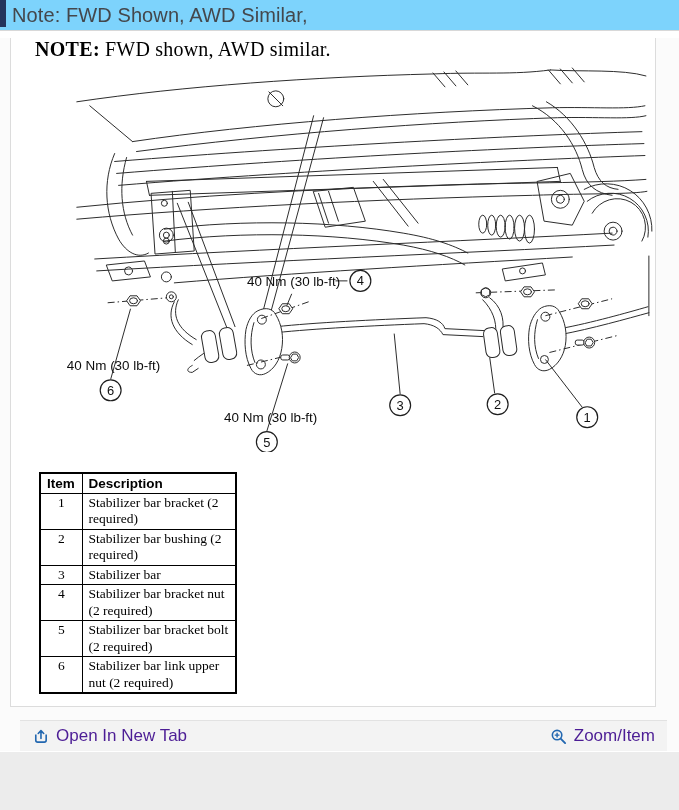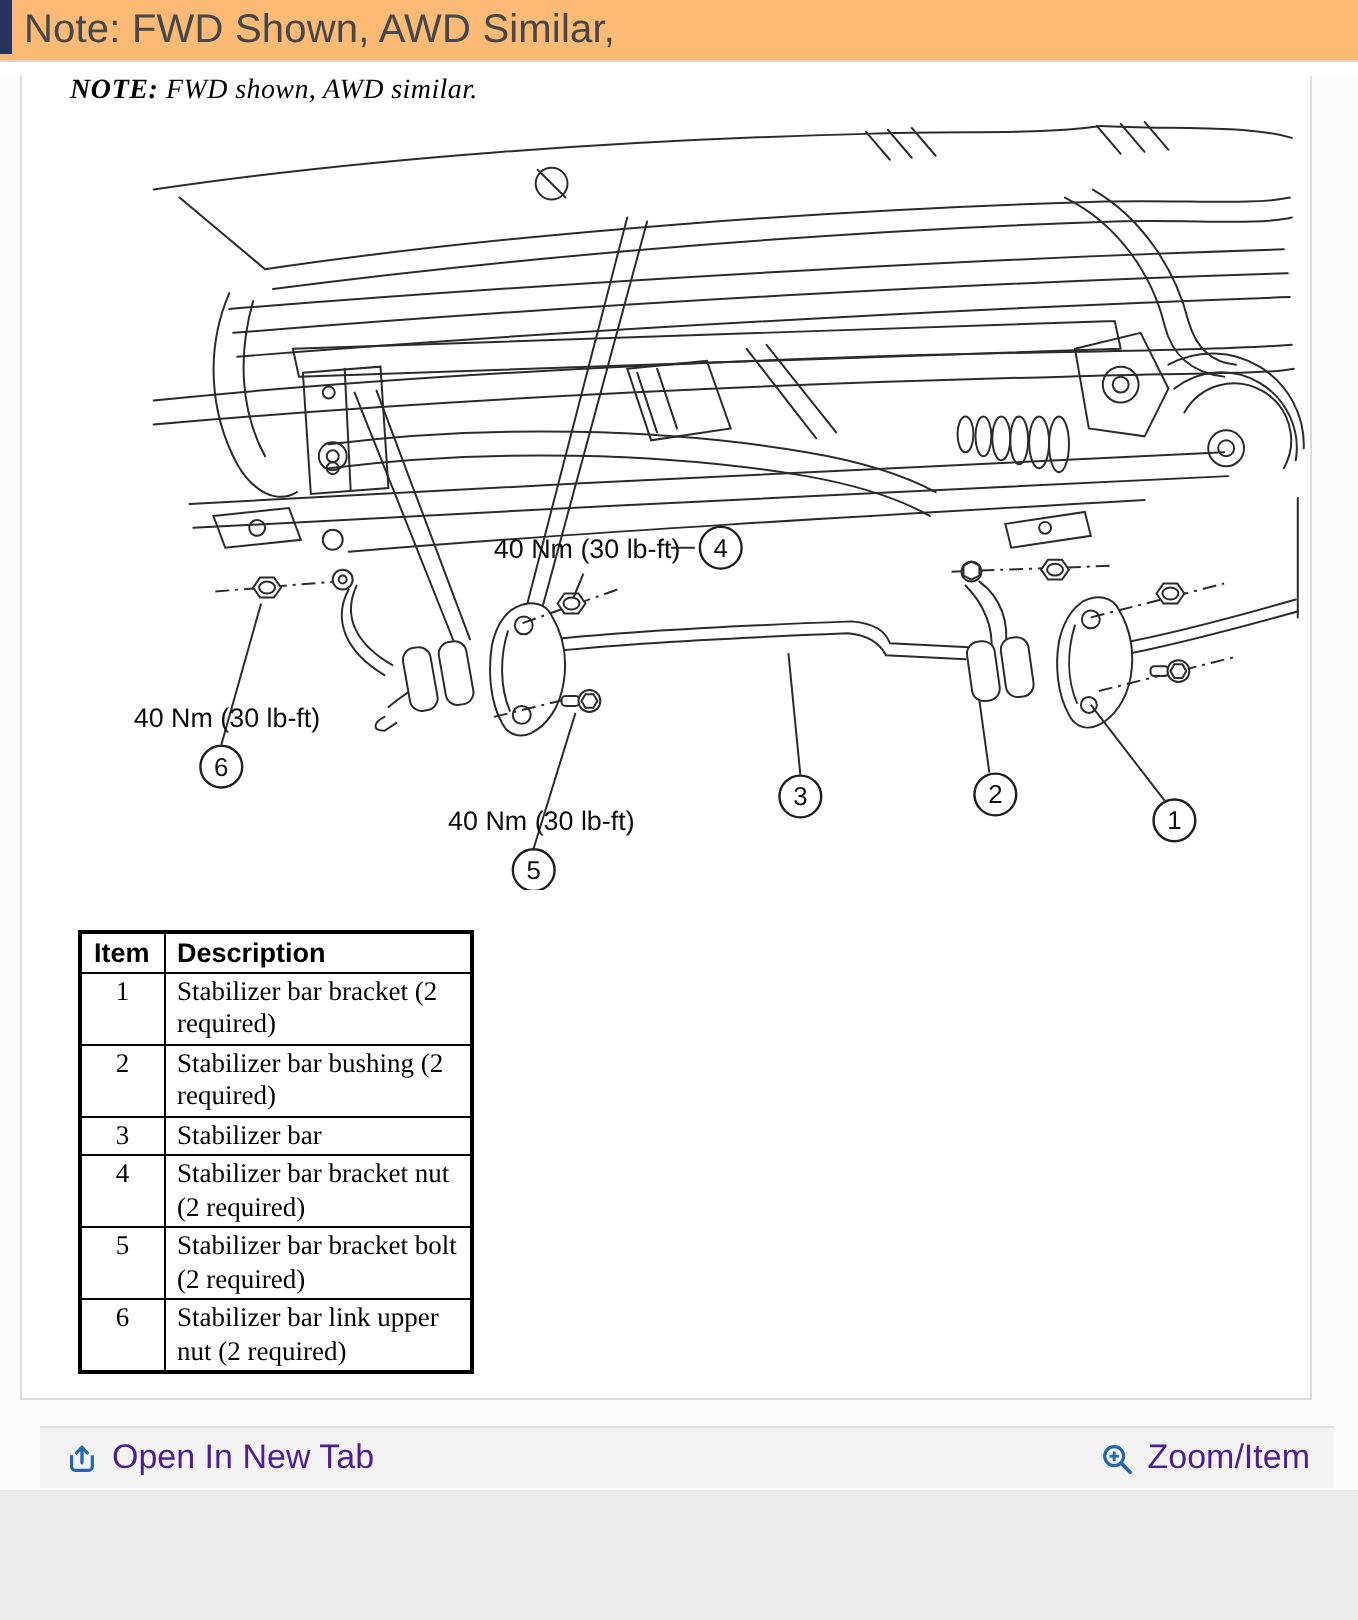--- a/index.html
+++ b/index.html
@@ -1,30 +1,30 @@
 <!DOCTYPE html>
 <html><head>
 <meta charset="utf-8">
 <style>
   * { margin:0; padding:0; box-sizing:border-box; }
   html,body { width:679px; height:810px; overflow:hidden; background:#ffffff;
               font-family:"Liberation Sans", sans-serif; }
 
   
-  .top-header { position:relative; height:31px; background:#fdba74;
+  .top-header { position:relative; height:31px; background:#7dd3fc;
                 border-bottom:1px solid #d8d8d8; display:flex; align-items:center; }
   .accent-bar { position:absolute; left:0; top:0; width:6px; height:27px; background:#24345c; }
   .page-title { margin-left:12px; font-size:20px; color:#44474c; letter-spacing:.1px; }
 
   
   .main { background:#fbfbfb; padding-left:10px; }
   .content-box { width:646px; background:#ffffff; border:1px solid #dcdcdc; border-top:none;
                  padding-bottom:12px; }
-  .note-line { font-family:"Liberation Serif", serif; font-size:14px; color:#000;
-               margin:7px 0 0 24px; letter-spacing:.2px;font-style:italic; }
+  .note-line { font-family:"Liberation Serif", serif; font-size:20px; color:#000;
+               margin:7px 0 0 24px; letter-spacing:.2px; }
   .note-line b { letter-spacing:.3px; }
 
   svg.diagram { display:block; margin:1px 0 0 4px; }
   .lineart { stroke:#2b2b2b; fill:none; stroke-width:1; stroke-linecap:round; }
   .lineart-f { stroke:#2b2b2b; fill:#ffffff; stroke-width:1; }
   .dashdot { stroke:#2b2b2b; fill:none; stroke-width:1; stroke-dasharray:7 3 1.5 3; }
   .leader { stroke:#2b2b2b; fill:none; stroke-width:1; }
   .co-circle { fill:#ffffff; stroke:#1e1e1e; stroke-width:1.2; }
   .co-num { font-family:"Liberation Sans", sans-serif; font-size:13px; fill:#111; text-anchor:middle; }
   .torque { font-family:"Liberation Sans", sans-serif; font-size:13.5px; fill:#0d0d0d; }

